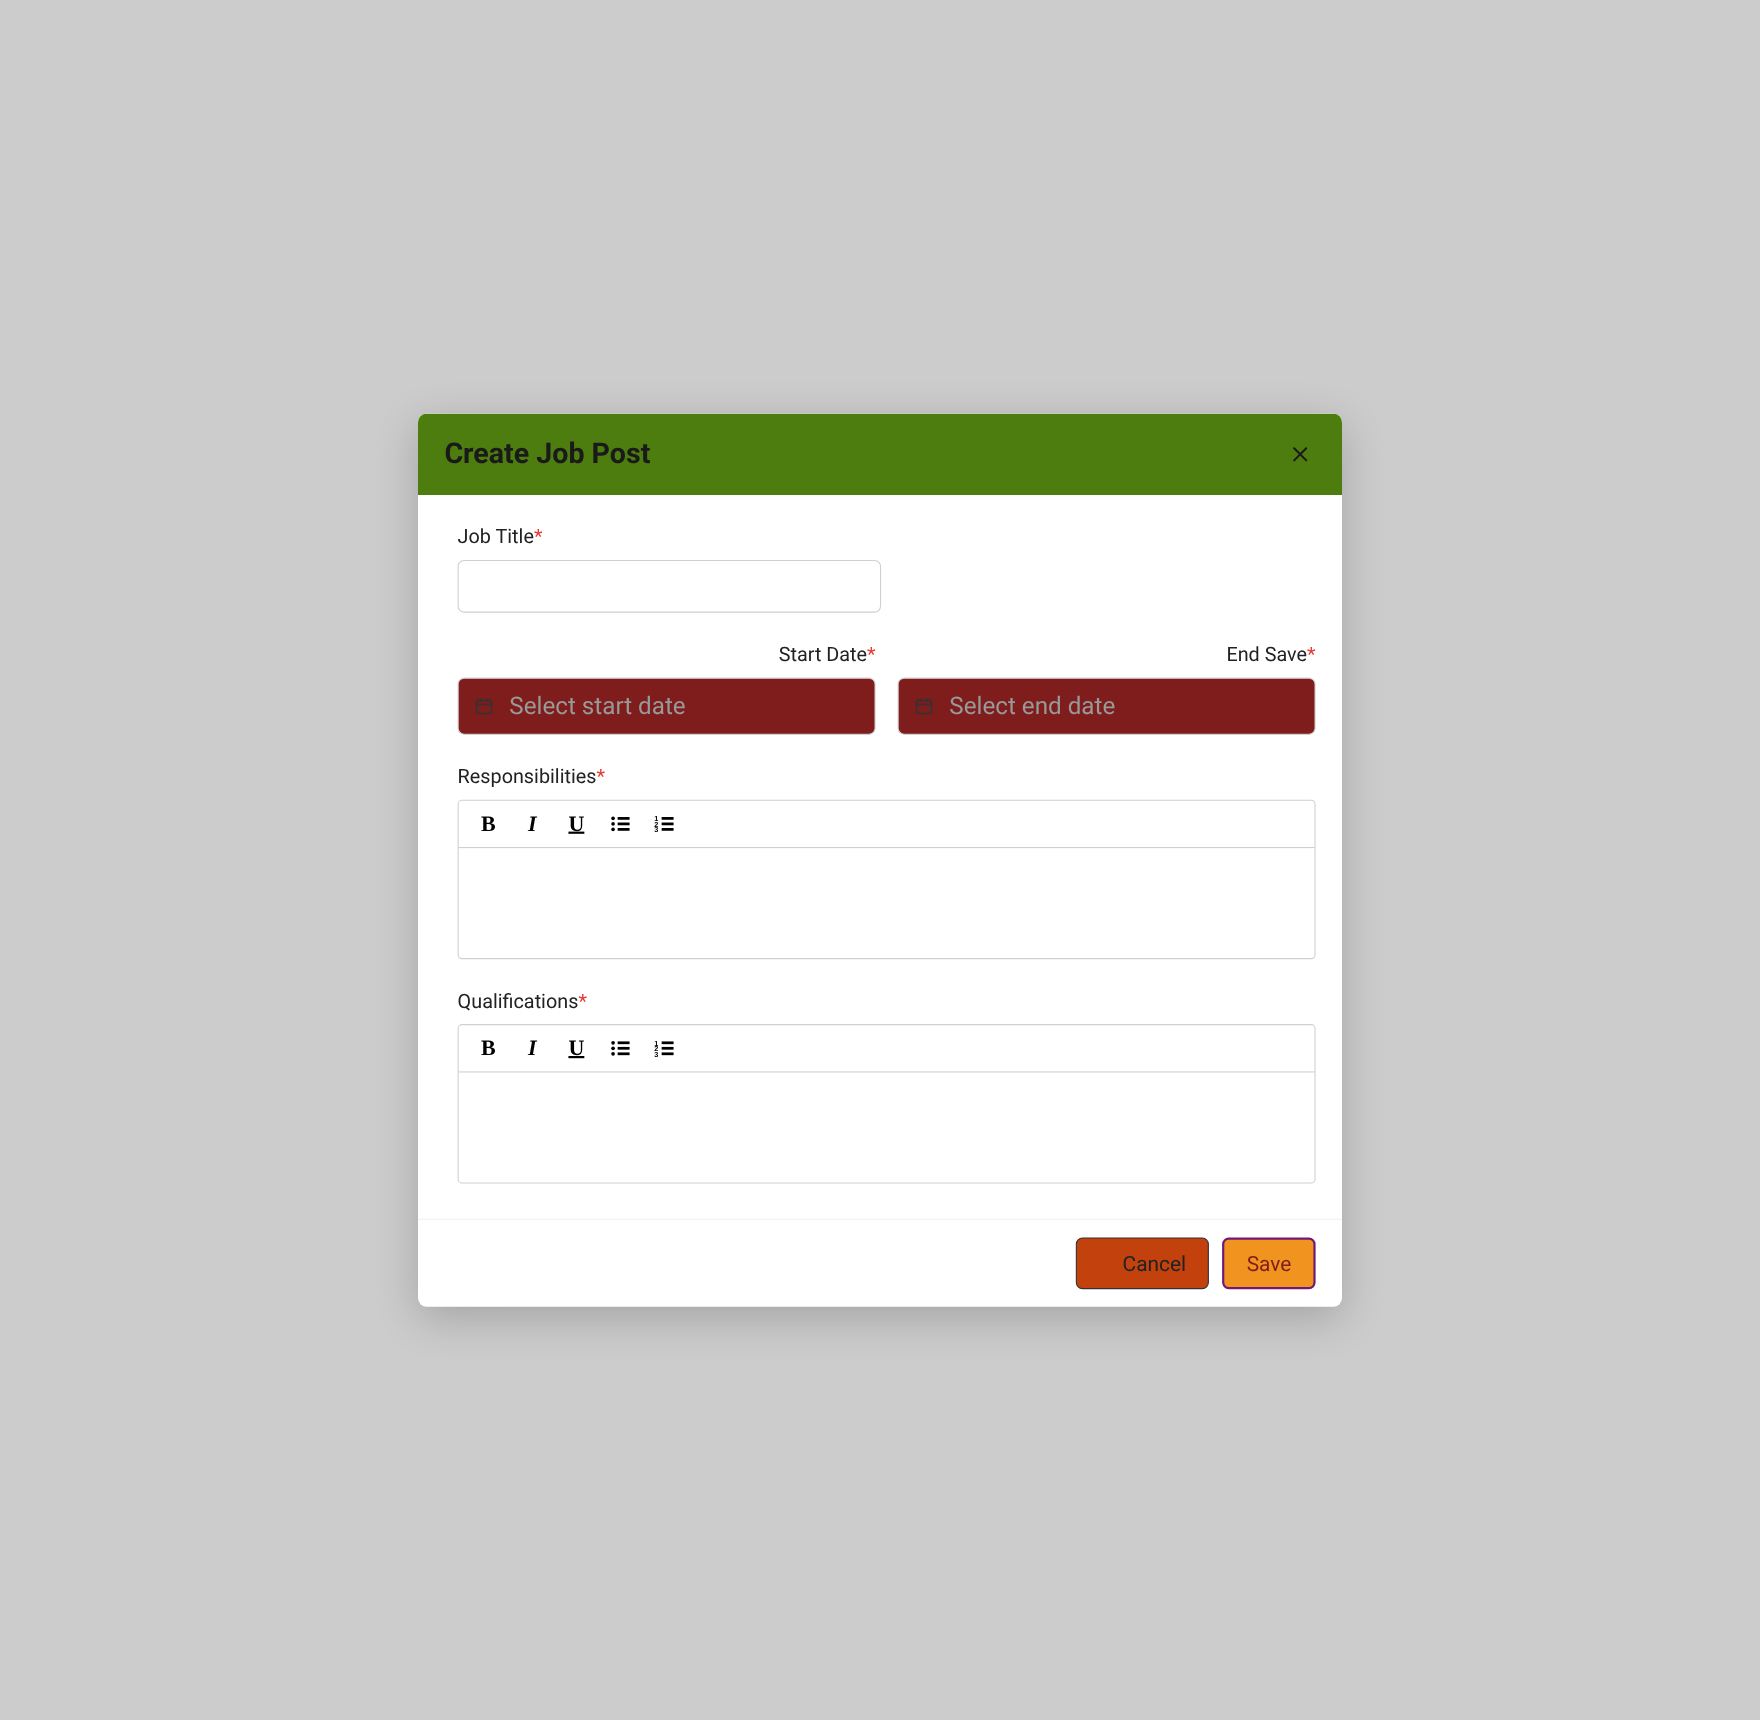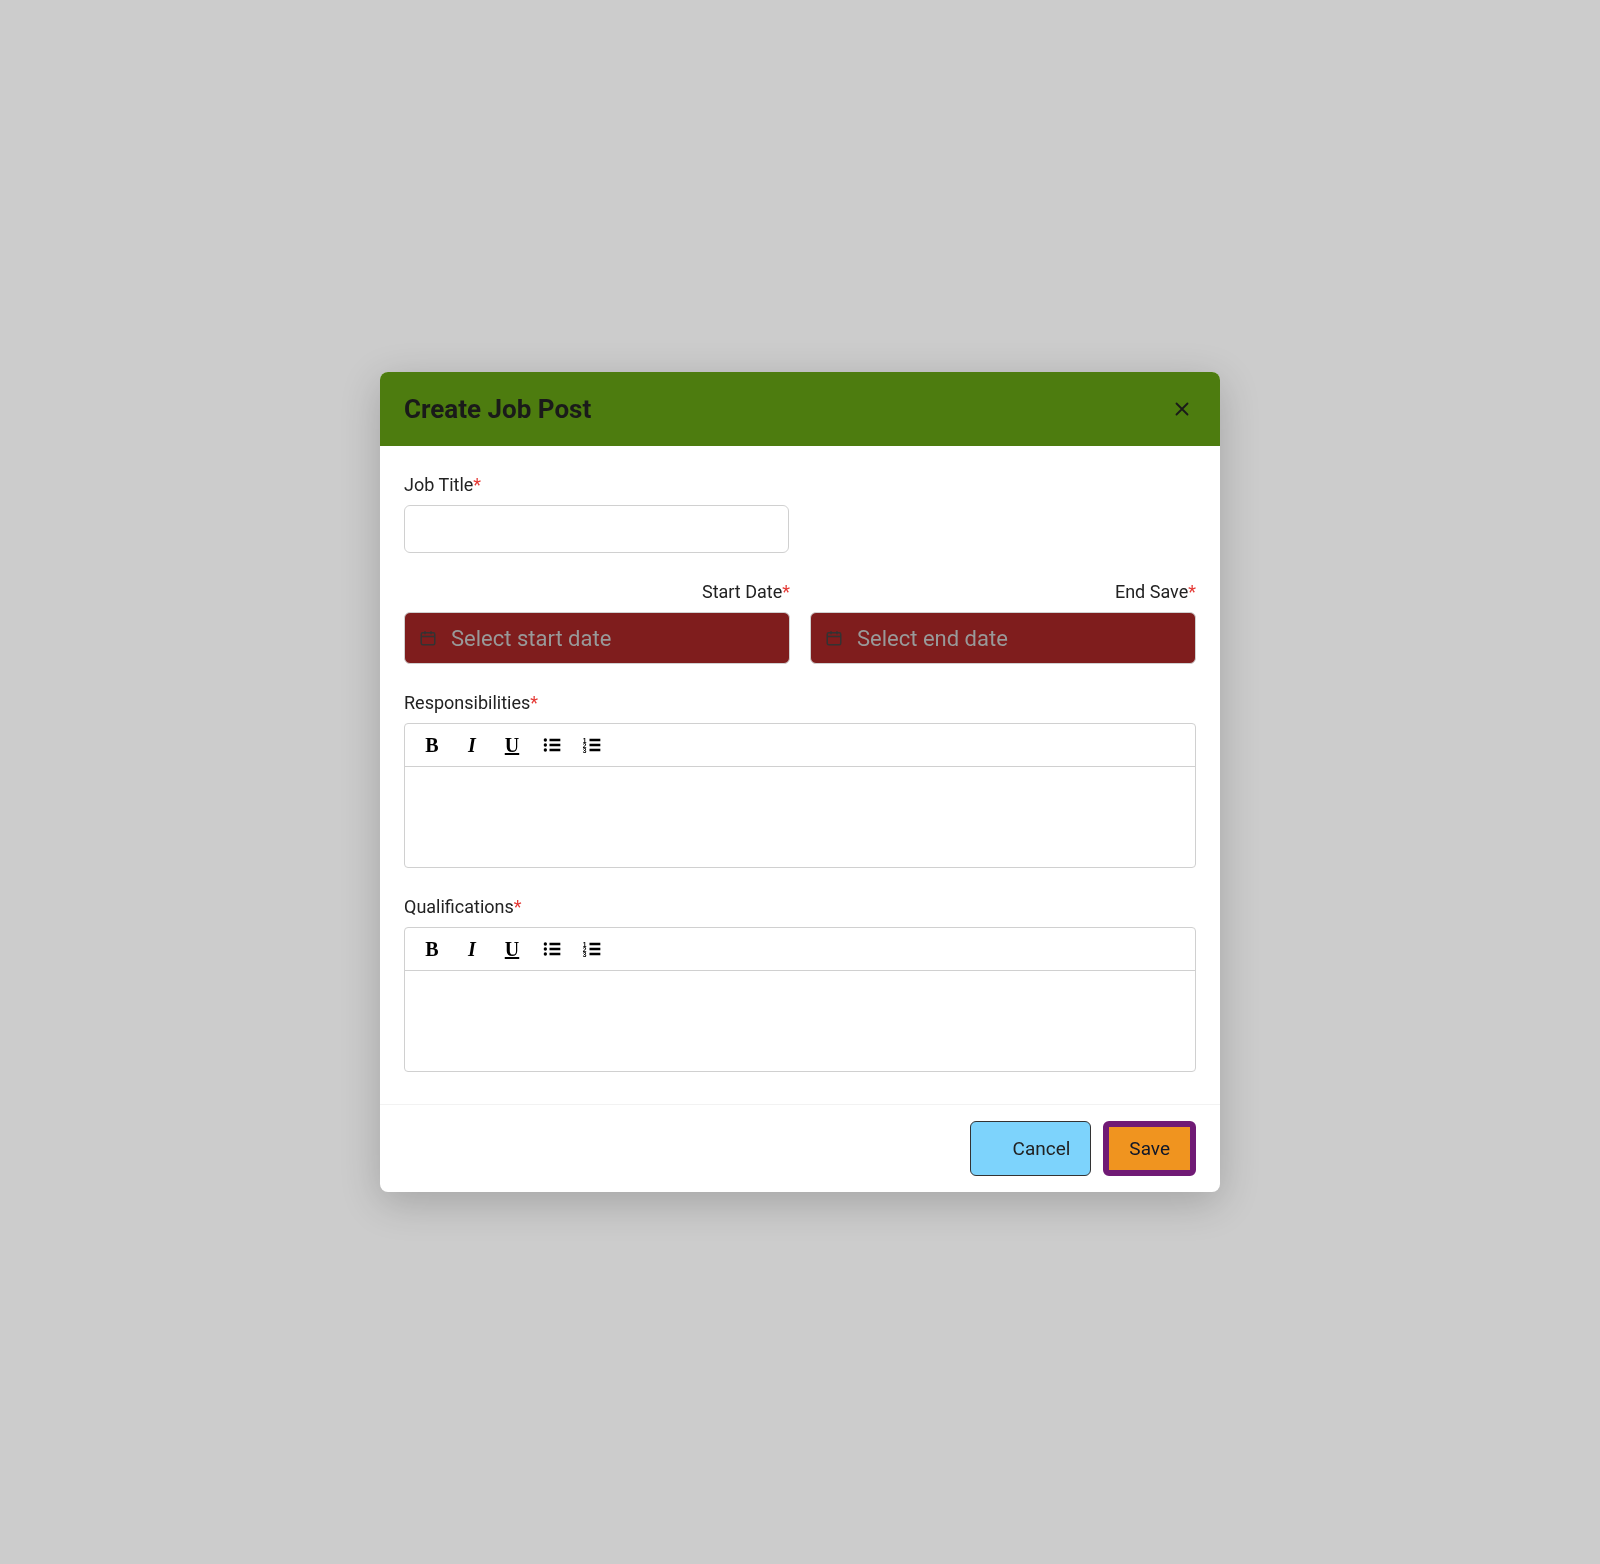--- a/index.html
+++ b/index.html
@@ -53,21 +53,21 @@
     }
 
     .close-btn svg {
       width: 22px;
       height: 22px;
       stroke: #1a1a1a;
       stroke-width: 2;
     }
 
     .modal-body {
-      padding: 28px 24px 24px 24px;
+      padding: 28px 24px 24px 36px;
     }
 
     .form-group {
       margin-bottom: 28px;
     }
 
     .form-row {
       display: flex;
       gap: 20px;
       text-align: right;
@@ -189,30 +189,30 @@
 
     .btn {
       padding: 10px 20px;
       font-size: 19px;
       border-radius: 6px;
       cursor: pointer;
       font-family: inherit;
     }
 
     .btn-cancel {
-      background: #7dd3fc;
+      background: #c2410c;
       border: 1px solid #333;
       color: #222;
       padding-left: 42px;
     }
 
     .btn-save {
       background: #f0941f;
-      border: 6px solid #701a75;
-      color: #0f172a;
+      border: 2px solid #701a75;
+      color: #7f1d1d;
     }
   </style>
 </head>
 <body>
 
 <div class="modal">
 
   <div class="modal-header">
     <h2 class="modal-title">Create Job Post</h2>
     <button class="close-btn">

